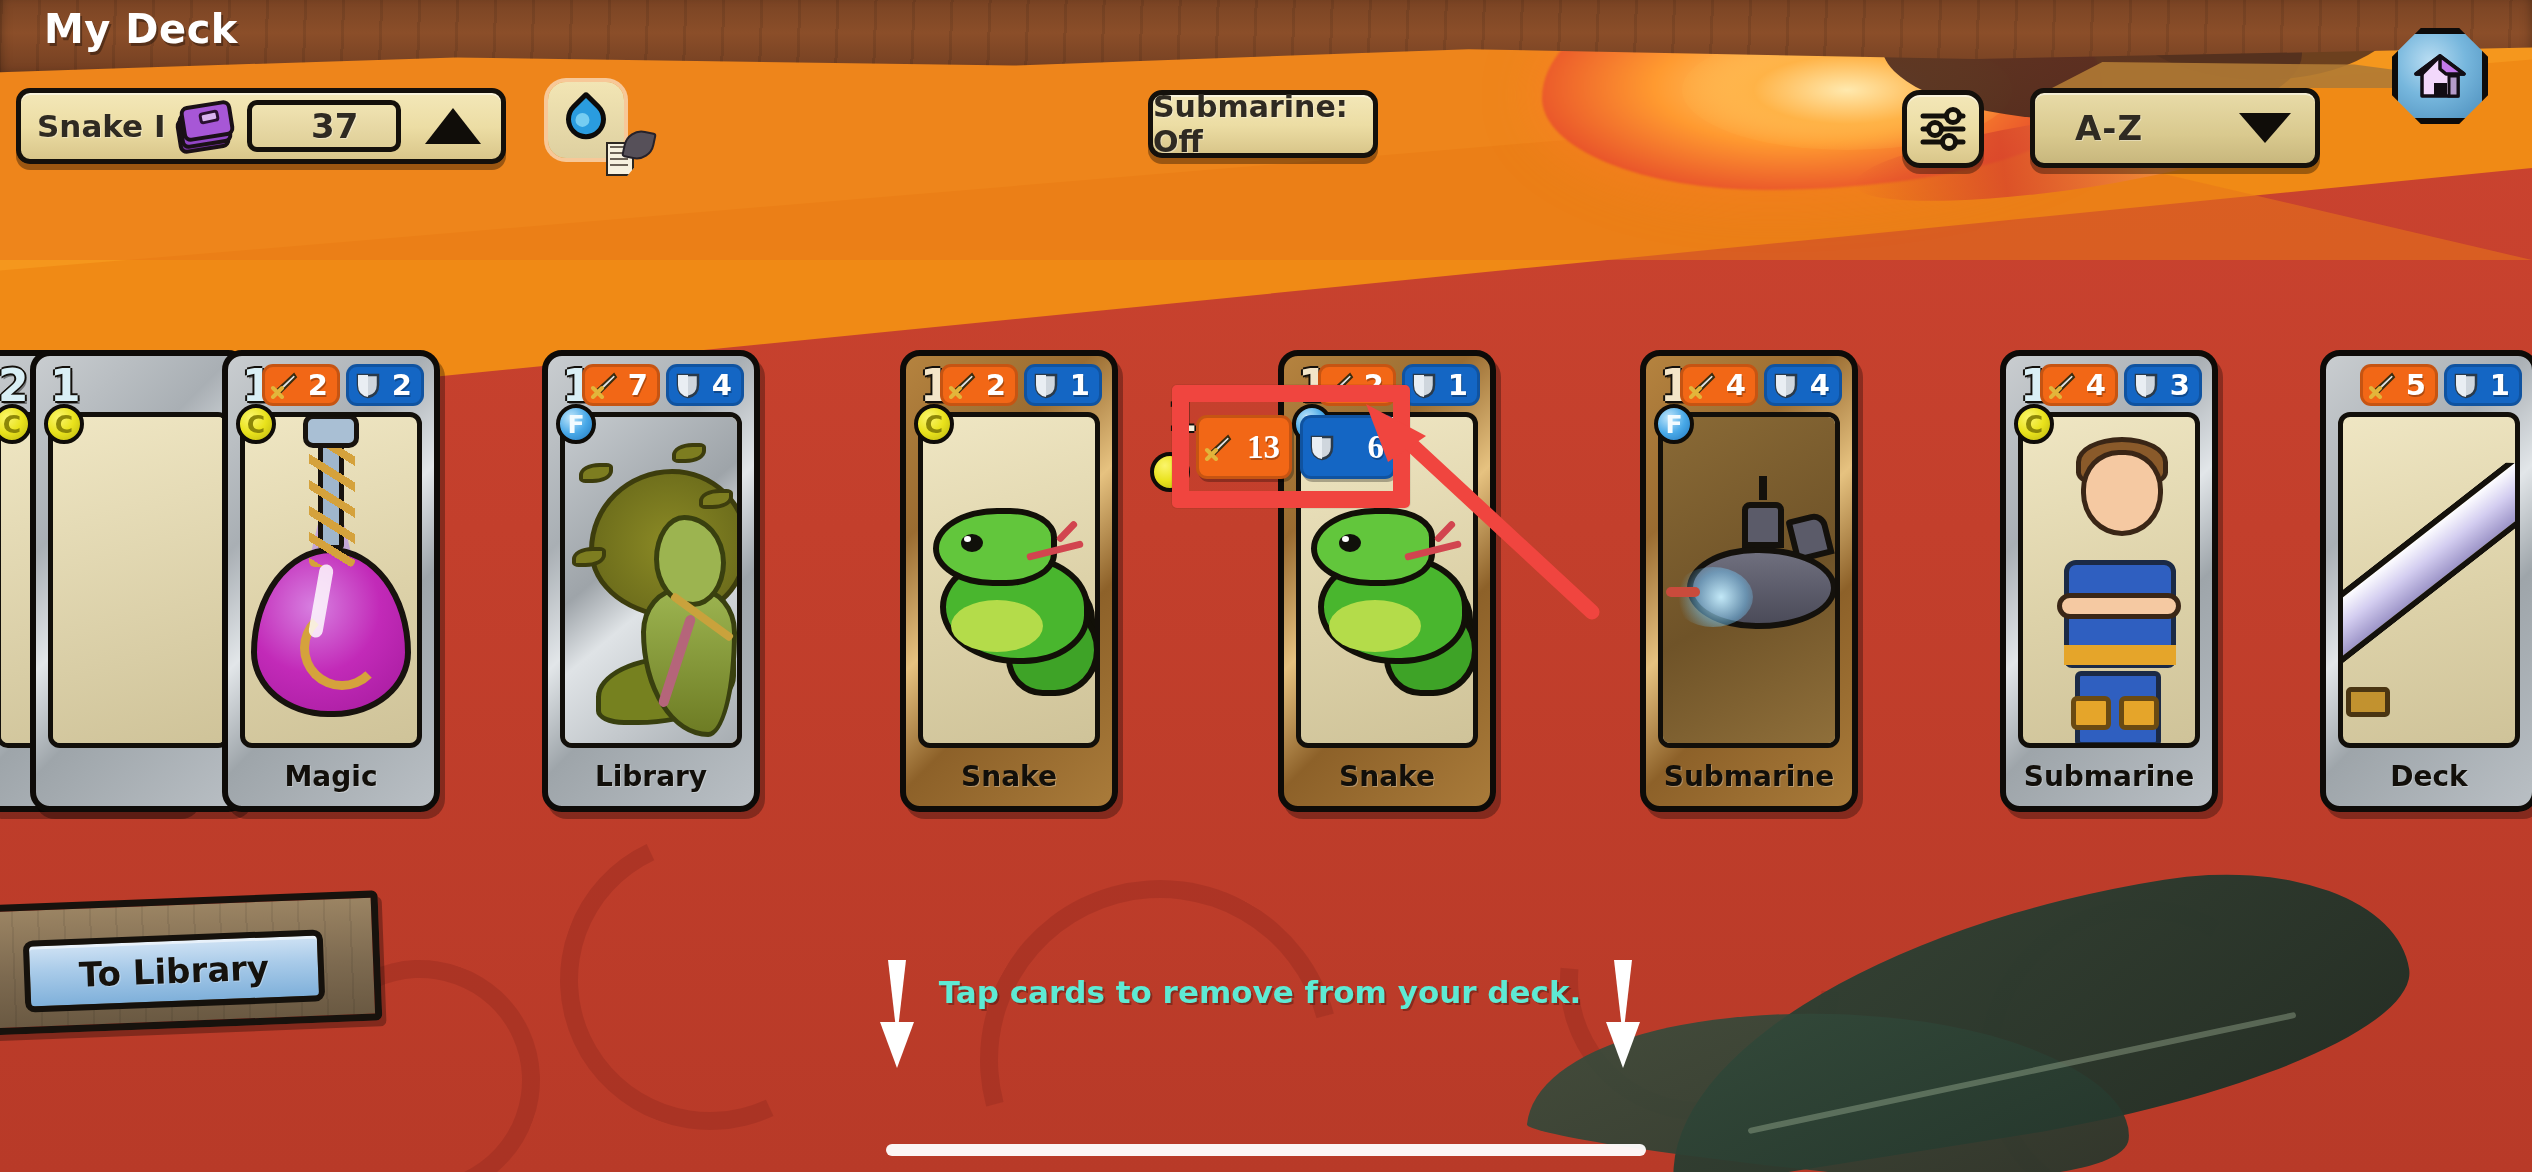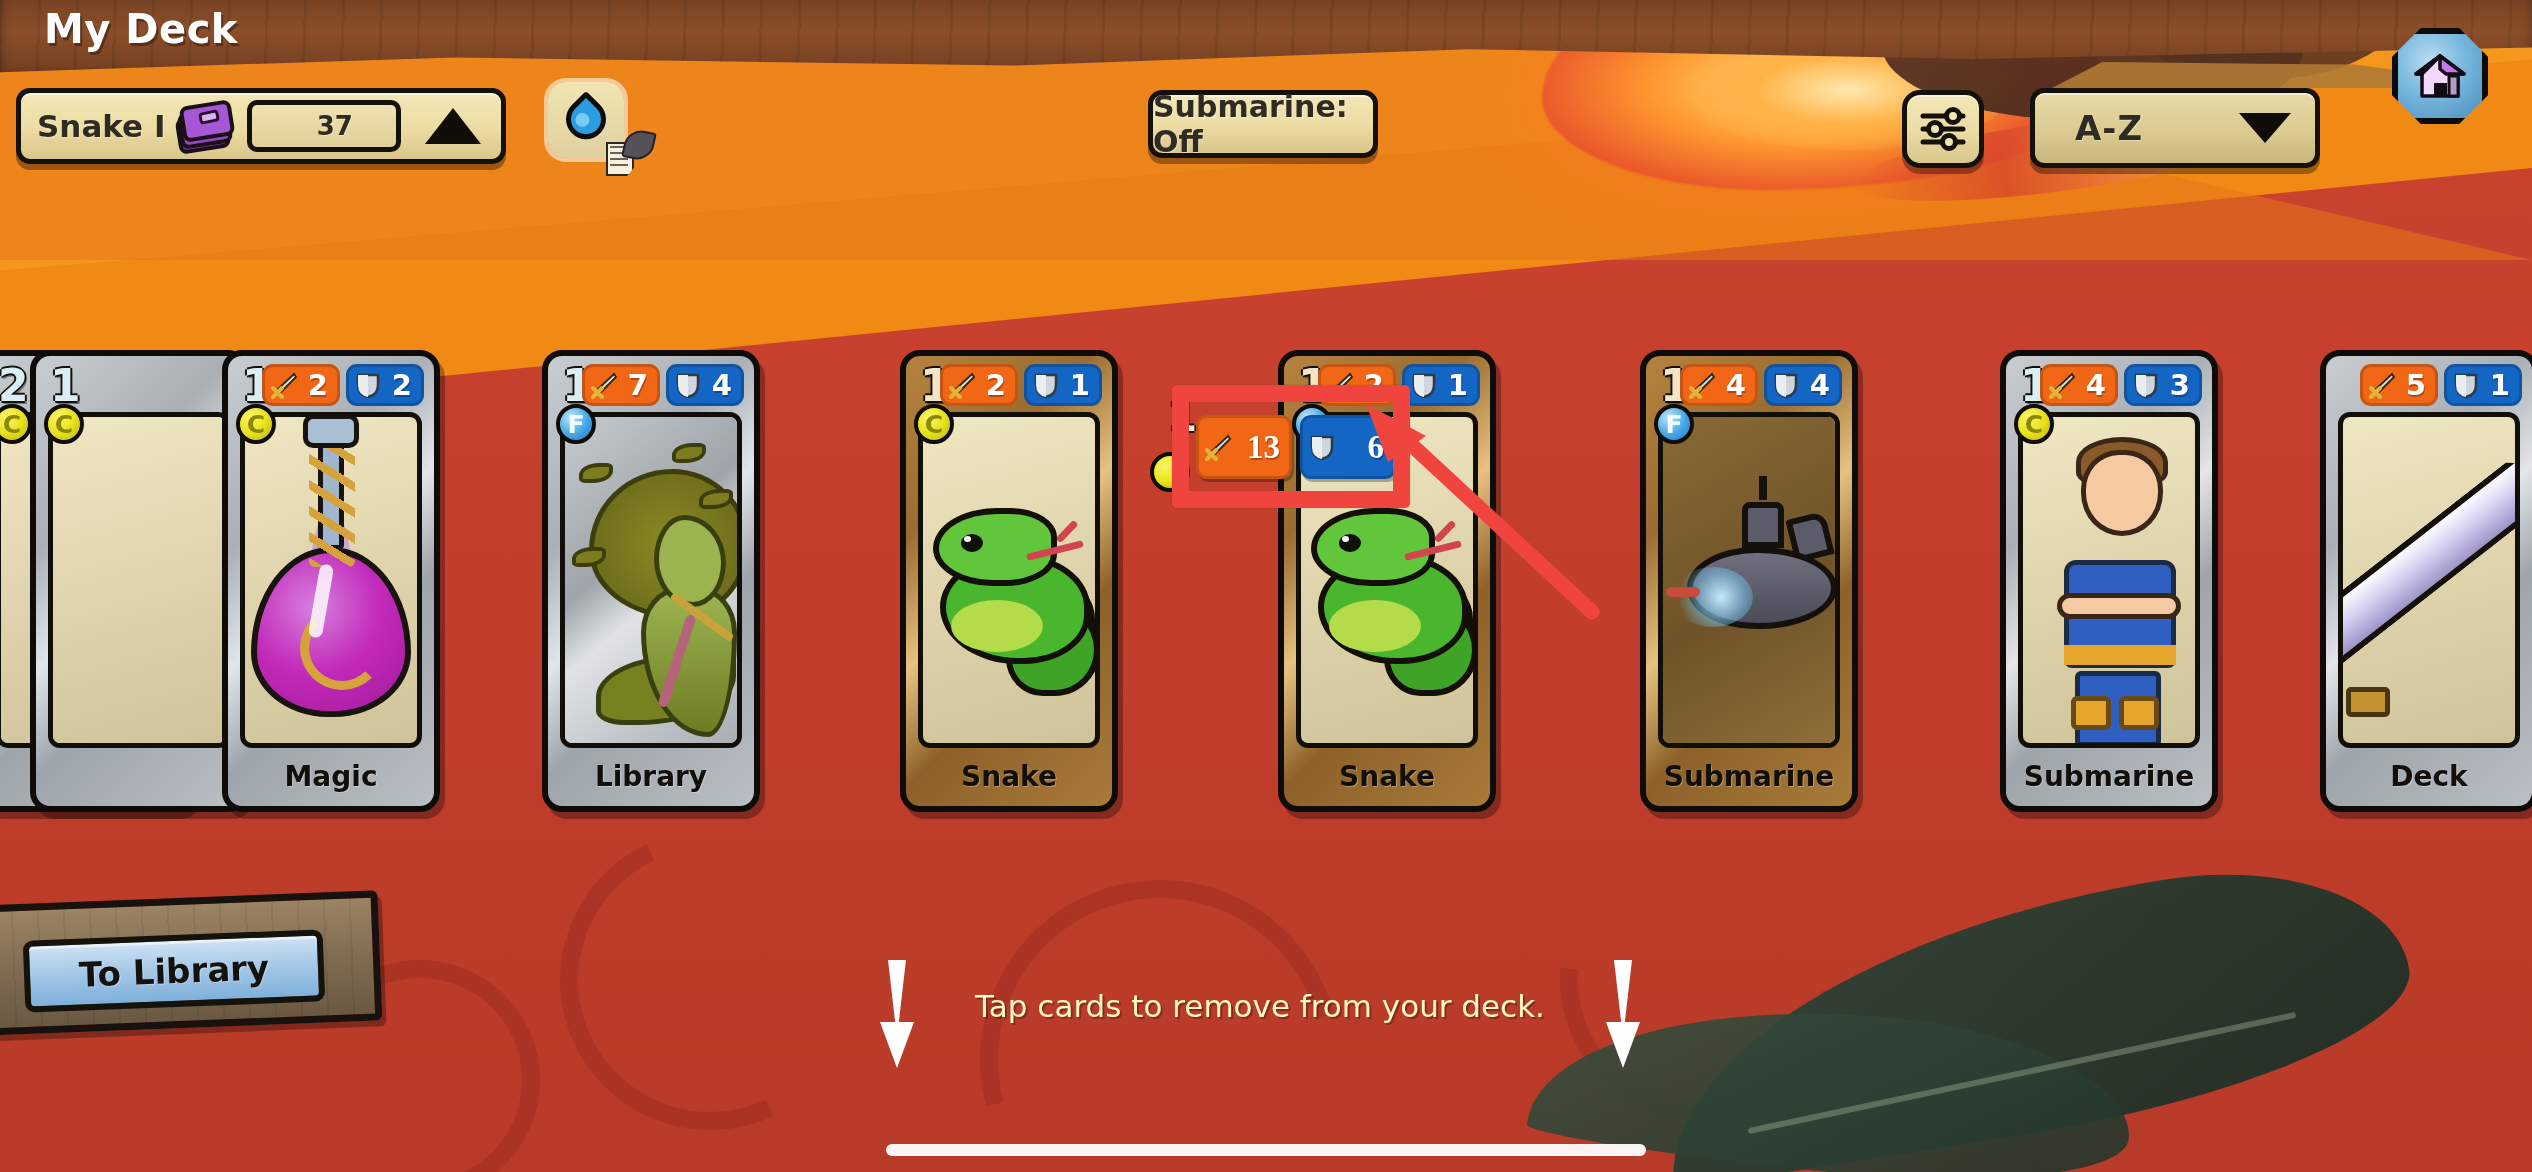--- a/index.html
+++ b/index.html
@@ -181,21 +181,21 @@
     position:absolute; left:24px; top:10px; width:20px; height:12px;
     background:#d9b3ef; border:3px solid #2a1030; border-radius:4px;
     transform:rotate(-12deg);
   }
   #deck-count-box {
     flex:1; height:52px;
     border:5px solid #14100b; border-radius:10px;
     background:linear-gradient(180deg,#f0e3b2,#dfcf98);
     display:flex; align-items:center; justify-content:center;
   }
-  #deck-count { font-size:26px;margin-left:21px; }
+  #deck-count { font-size:34px;margin-left:21px; }
   .tri-up {
     width:0;height:0; margin-left:14px; margin-right:4px;
     border-left:28px solid transparent; border-right:28px solid transparent;
     border-bottom:36px solid #100d09;
   }
 
   
   #element-icon {
     position:absolute; left:548px; top:82px; width:76px; height:76px; z-index:40;
     background:linear-gradient(180deg,#f2e5b4,#ded0a0);
@@ -469,23 +469,23 @@
   #to-library-label {
     font-size:34px; font-weight:bold; color:#15120d;
     text-shadow:1px 1px 0 rgba(255,255,255,.3);
   }
 
   #hint-row {
     position:absolute; left:880px; top:960px; width:760px; height:120px; z-index:42;
     display:flex; align-items:flex-start; justify-content:space-between;
   }
   #hint-text {
-    position:absolute; left:50%; top:28px; transform:translateX(-50%);
+    position:absolute; left:50%; top:14px; transform:translateX(-50%);
     white-space:nowrap;
-    font-size:31px; font-weight:normal; color:#fef9c3;
+    font-size:31px; font-weight:bold; color:#5eead4;
     text-shadow:2px 2px 0 rgba(0,0,0,.28);
   }
   .hint-arrow { position:relative; width:34px; height:110px; }
   .hint-arrow .shaft {
     position:absolute; left:50%; top:0; transform:translateX(-50%);
     width:0;height:0;
     border-left:9px solid transparent; border-right:9px solid transparent;
     border-top:78px solid #fff;
   }
   .hint-arrow .head {

